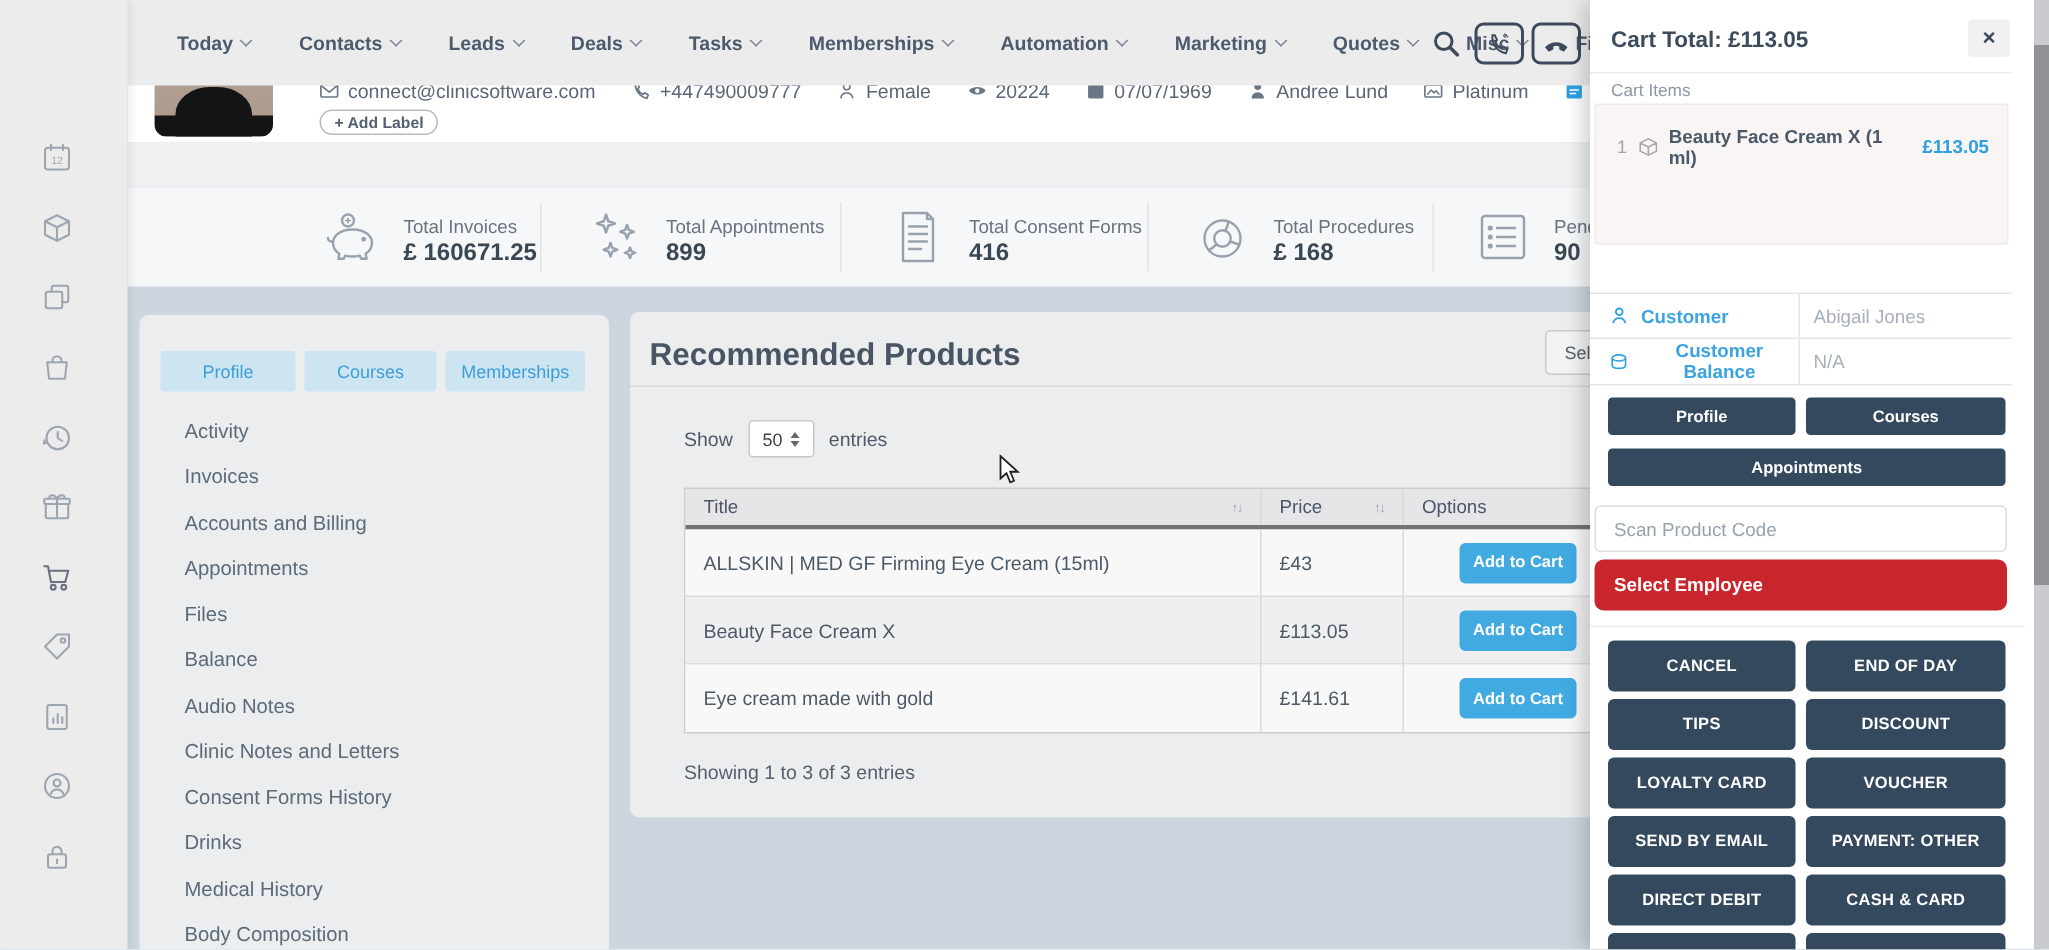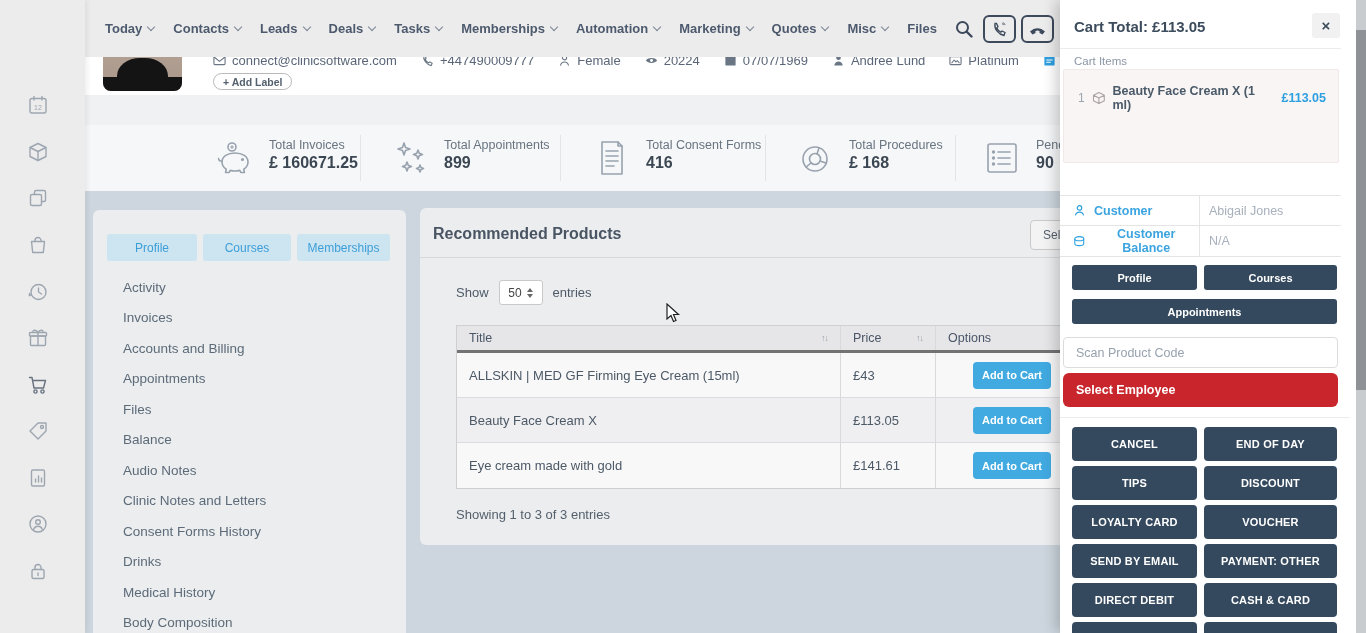--- a/index.html
+++ b/index.html
@@ -3,21 +3,21 @@
 <meta charset="utf-8">
 <style>
   * { margin:0; padding:0; box-sizing:border-box; }
   body { font-family:"Liberation Sans", sans-serif; }
   #screen { position:relative; width:1366px; height:633px; overflow:hidden; background:#cdd6de; }
 
   
   .header { position:absolute; top:0; left:0; width:1366px; height:57px; background:#ececec; z-index:5; }
   .logo { position:absolute; left:20px; top:6px; width:38px; height:45px; }
   .nav { position:absolute; left:105px; top:0; height:57px; display:flex; align-items:center; gap:19px; }
-  .nav a { font-size:13px; font-weight:600; color:#4d5a6e; text-decoration:none; white-space:nowrap; display:flex; align-items:center; }
+  .nav a { font-size:13px; font-weight:600; color:#4d5a6e; text-decoration:none; white-space:nowrap; display:flex; align-items:center;margin-left:13px; }
   .chev { width:6px; height:6px; border-right:1.5px solid #7a8495; border-bottom:1.5px solid #7a8495; transform:rotate(45deg); display:inline-block; margin-left:6px; margin-top:-3px; }
   .hbtn { position:absolute; top:15px; width:33px; height:28px; border:2px solid #3d4a5c; border-radius:6px; background:transparent; display:flex; align-items:center; justify-content:center; }
 
   
   .sidebar { position:absolute; top:0; left:0; width:85px; height:633px; background:#ececec; z-index:6; box-shadow:2px 0 5px rgba(0,0,0,0.07); }
   .side-ic { position:absolute; left:27px; width:22px; height:22px; color:#9da6b0; }
   .side-ic svg { width:22px; height:22px; stroke:currentColor; fill:none; stroke-width:1.4; stroke-linecap:round; stroke-linejoin:round; }
   .side-ic.active { color:#687180; }
 
   
@@ -27,37 +27,37 @@
   .avatar .neck { position:absolute; left:14px; top:12px; width:51px; height:40px; background:#141414; border-radius:45% 45% 0 0; }
   .avatar .shoulders { position:absolute; left:0px; bottom:0; width:79px; height:14px; background:#141414; }
   .avatar .lips { position:absolute; left:31px; top:2px; width:17px; height:7px; background:#c22027; border-radius:50% 50% 60% 60%; }
   .chips { position:absolute; left:128px; top:13px; display:flex; align-items:center; gap:24px; font-size:13px; color:#5a6678; white-space:nowrap; }
   .chip { display:flex; align-items:center; gap:6px; }
   .chip svg { width:13px; height:13px; }
   .chip.link { color:#2e9fe0; }
   .add-label { position:absolute; left:128px; top:33px; height:17px; padding:0 9px; border:1px solid #b9b9b9; border-radius:9px; background:#fff; font-size:10.5px; font-weight:700; color:#55606e; display:flex; align-items:center; }
   .strip-gray { position:absolute; left:0; top:95px; width:1281px; height:30px; background:#f0f1f2; }
   .stats { position:absolute; left:0; top:125px; width:1281px; height:66px; background:#f6f7f8; }
-  .stat { position:absolute; top:13px; display:flex; align-items:flex-start; gap:14px; }
+  .stat { position:absolute; top:13px; display:flex; align-items:flex-end; gap:14px; }
   .stat svg { width:40px; height:40px; stroke:#98a2ae; fill:none; stroke-width:1.6; stroke-linecap:round; stroke-linejoin:round; }
   .stat .lbl { font-size:12.5px; color:#687480; }
   .stat .val { font-size:16px; font-weight:700; color:#3c4754; margin-top:2px; }
   .stat-div { position:absolute; top:10px; width:1px; height:46px; background:#e3e4e6; }
 
   
   .left-card { position:absolute; left:8px; top:210px; width:313px; height:423px; background:#ebedef; border-radius:6px 6px 0 0; }
   .tabs { position:absolute; left:14px; top:24px; display:flex; gap:6px; }
   .tab { height:27px; background:#cde4f1; border-radius:3px; color:#3d9fd8; font-size:12px; display:flex; align-items:center; justify-content:center; }
   .tab.t0 { width:90px; } .tab.t1 { width:88px; } .tab.t2 { width:93px; }
   .plist { position:absolute; left:30px; top:62px; display:flex; flex-direction:column; }
   .plist a { height:30.5px; display:flex; align-items:center; font-size:13.5px; color:#5d6b79; text-decoration:none; }
 
   
   .prod-card { position:absolute; left:335px; top:208px; width:740px; height:337px; background:#ebedef; border-radius:6px; }
-  .prod-title { position:absolute; left:13px; top:17px; font-size:16px; font-weight:600; color:#4a5563; }
+  .prod-title { position:absolute; left:13px; top:17px; font-size:21px; font-weight:600; color:#4a5563; }
   .prod-hr { position:absolute; left:0; top:49px; width:740px; height:1px; background:#d8d8da; }
   .sell-btn { position:absolute; left:610px; top:12px; width:130px; height:30px; background:#f3f3f3; border:1px solid #c9c9c9; border-radius:4px; font-size:12px; color:#55606e; text-align:left; padding-left:12px; }
   .show-row { position:absolute; left:36px; top:72px; display:flex; align-items:center; gap:10px; font-size:13px; color:#4e5a67; }
   .pagesel { width:44px; height:25px; background:#fff; border:1px solid #c9c9c9; border-radius:3px; display:flex; align-items:center; justify-content:center; gap:5px; font-size:12px; color:#444; }
   .updown { display:inline-flex; flex-direction:column; gap:2px; }
   .updown i { width:0; height:0; border-left:3.5px solid transparent; border-right:3.5px solid transparent; display:block; }
   .updown i.u { border-bottom:4px solid #666; }
   .updown i.d { border-top:4px solid #666; }
   .ptable { position:absolute; left:36px; top:117px; width:890px; border:1px solid #cfcfd1; }
   .thead { display:flex; height:27px; background:#e6e6e8; border-bottom:3px solid #737373; }

